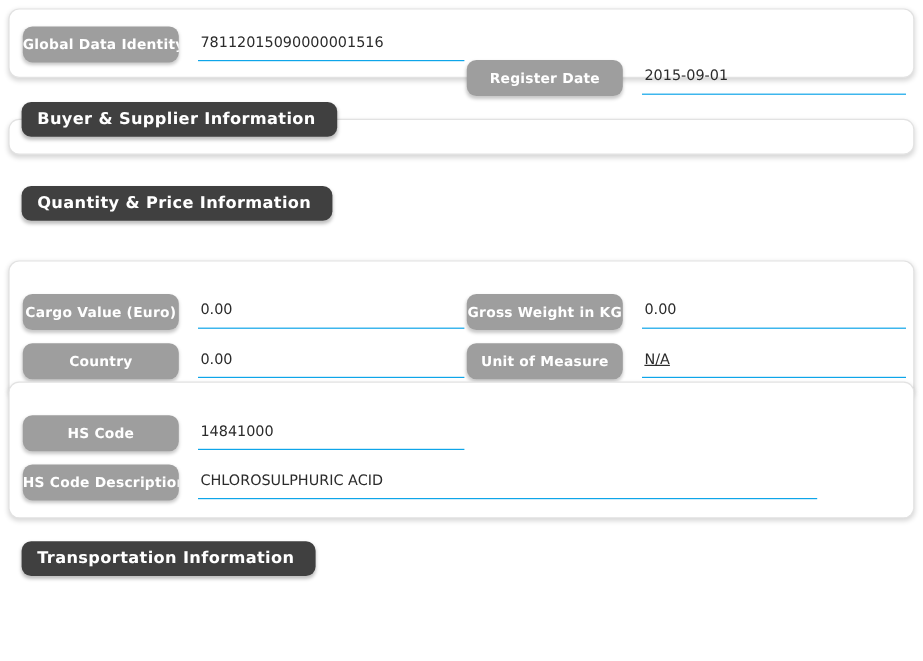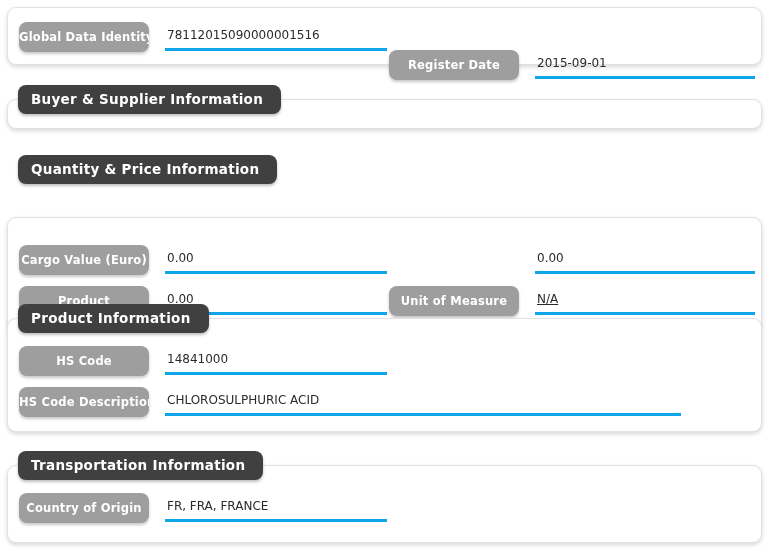--- a/index.html
+++ b/index.html
@@ -75,21 +75,21 @@
     white-space: nowrap;
     overflow: hidden;
   }
   .field-value {
     position: absolute;
     top: 0;
     height: 29px;
     line-height: 26px;
     font-size: 12px;
     color: #2b2b2b;
-    border-bottom: 3px solid #0ea5e9;
+    border-bottom: 1px solid #0ea5e9;
     white-space: nowrap;
     overflow: hidden;
     padding-left: 2px;
     box-sizing: border-box;
   }
 </style>
 </head>
 <body>
 
 <div class="page">
@@ -112,50 +112,43 @@
 
   <div class="section-head" style="top:155px;">Quantity &amp; Price Information</div>
   <div class="panel" style="top:169px; height:114px;margin-top:48px;">
 
     <div class="field" style="left:11px; top:27px; width:360px;">
       <div class="field-label">Cargo Value (Euro)</div>
       <div class="field-value" style="left:146px; width:222px;">0.00</div>
     </div>
 
     <div class="field" style="left:381px; top:27px; width:366px;">
+      <div class="field-label">Gross Weight in KG</div>
       <div class="field-value" style="left:146px; width:220px;">0.00</div>
     </div>
 
     <div class="field" style="left:11px; top:68px; width:360px;">
-      <div class="field-label">Product</div>
+      <div class="field-label">Country</div>
       <div class="field-value" style="left:146px; width:222px;">0.00</div>
     </div>
 
     <div class="field" style="left:381px; top:68px; width:366px;">
       <div class="field-label">Unit of Measure</div>
       <div class="field-value" style="left:146px; width:220px;text-decoration:underline;">N/A</div>
     </div>
   </div>
 
-  <div class="section-head" style="top:304px;">Product Information</div>
   <div class="panel" style="top:318px; height:114px;padding-left:16px;">
 
     <div class="field" style="left:11px; top:27px; width:360px;">
       <div class="field-label">HS Code</div>
       <div class="field-value" style="left:146px; width:222px;">14841000</div>
     </div>
 
     <div class="field" style="left:11px; top:68px; width:660px;">
       <div class="field-label">HS Code Description</div>
       <div class="field-value" style="left:146px; width:516px;">CHLOROSULPHURIC ACID</div>
     </div>
   </div>
 
   <div class="section-head" style="top:451px;">Transportation Information</div>
-  <div class="panel" style="top:465px; height:78px;">
-
-    <div class="field" style="left:11px; top:27px; width:360px;">
-      <div class="field-label">Country of Origin</div>
-      <div class="field-value" style="left:146px; width:222px;">FR, FRA, FRANCE</div>
-    </div>
-  </div>
 
 </div>
 
 </body></html>

